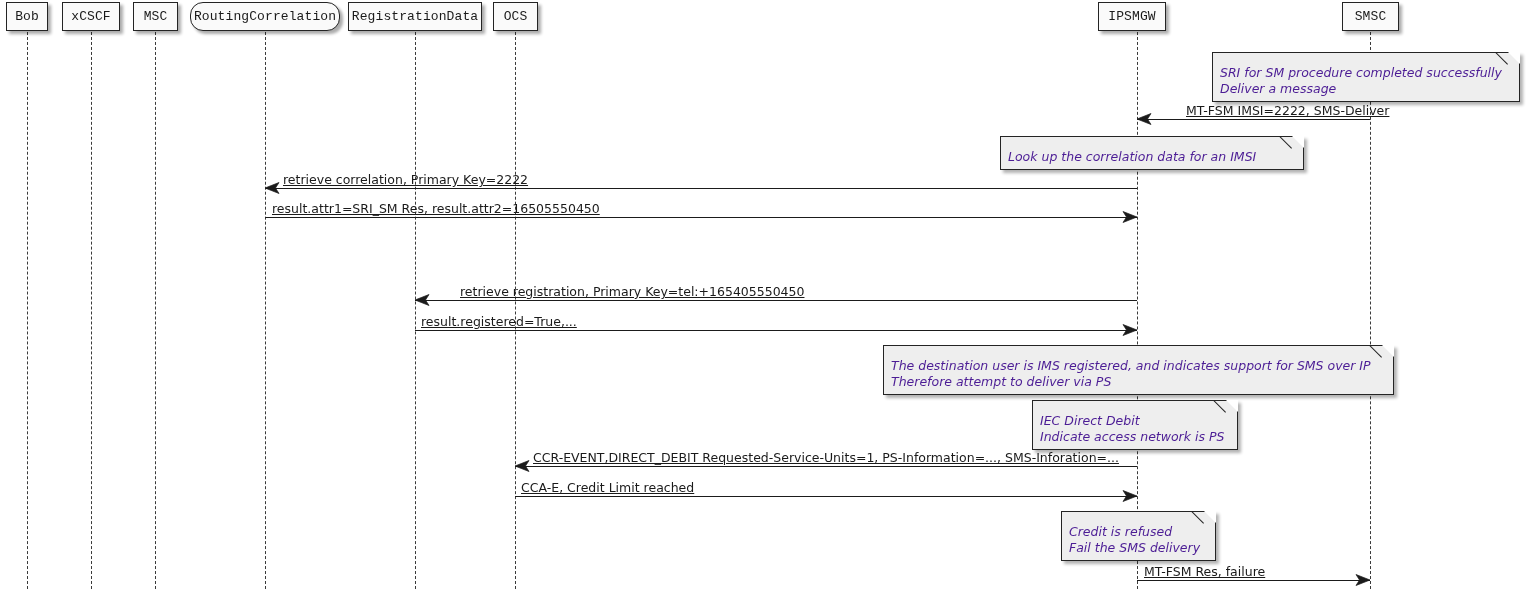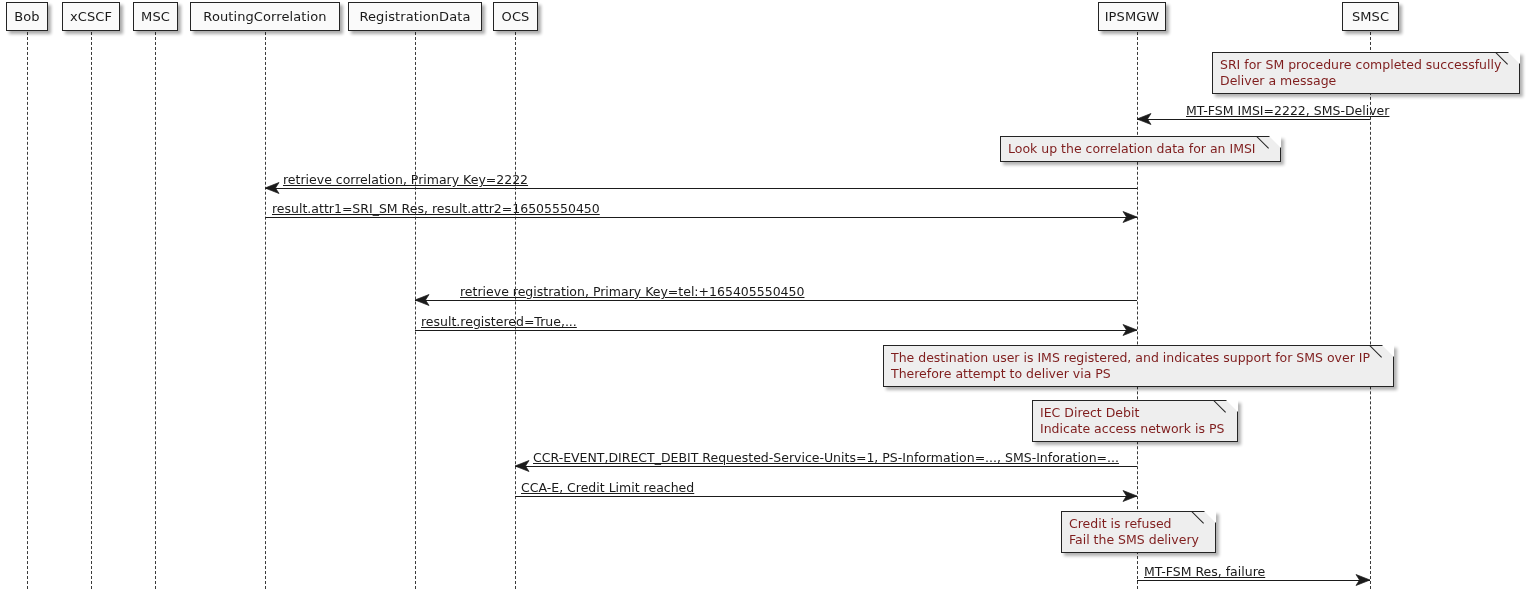--- a/index.html
+++ b/index.html
@@ -25,39 +25,41 @@
     border: 1px solid #242424;
     box-shadow: 3px 3px 3px rgba(0,0,0,0.33);
     font-size: 13px;
     line-height: 1;
     color: #1A1A1A;
     display: flex;
     align-items: center;
     justify-content: center;
     white-space: nowrap;
     letter-spacing: 0.1px;
+    font-family: Liberation Mono, monospace;
   }
   
   .lifeline {
     position: absolute;
     width: 0;
     border-left: 1px dashed #3A3A3A;
   }
   
   .note {
     position: absolute;
     box-sizing: border-box;
     background: #EEEEEE;
     border: 1px solid #242424;
-    color: #7f1d1d;
+    color: #4c1d95;
     font-size: 12.5px;
     line-height: 16px;
-    padding: 4px 7px 4px 7px;
+    padding: 12px 7px 4px 7px;
     white-space: pre;
     box-shadow: 3px 3px 3px rgba(0,0,0,0.30);
+    font-style: italic;
   }
   .note .foldtri {
     position: absolute;
     top: -1px;
     right: -1px;
     width: 0;
     height: 0;
     border-left: 12px solid transparent;
     border-top: 12px solid #FFFFFF;
   }
@@ -96,38 +98,38 @@
     <div class="lifeline" style="left: 1370px; top: 32px; height: 557px;"></div>
     <div class="participant" style="left: 6px; top: 2px; width: 42px; height: 29px;">
       <span>Bob</span>
     </div>
     <div class="participant" style="left: 62px; top: 2px; width: 58px; height: 29px;">
       <span>xCSCF</span>
     </div>
     <div class="participant" style="left: 133px; top: 2px; width: 45px; height: 29px;">
       <span>MSC</span>
     </div>
-    <div class="participant" style="left: 190px; top: 2px; width: 150px; height: 29px;">
+    <div class="participant" style="left: 190px; top: 2px; width: 150px; height: 29px; border-radius: 13px;">
       <span>RoutingCorrelation</span>
     </div>
     <div class="participant" style="left: 348px; top: 2px; width: 134px; height: 29px;">
       <span>RegistrationData</span>
     </div>
     <div class="participant" style="left: 493px; top: 2px; width: 45px; height: 29px;">
       <span>OCS</span>
     </div>
     <div class="participant" style="left: 1098px; top: 2px; width: 68px; height: 29px;">
       <span>IPSMGW</span>
     </div>
     <div class="participant" style="left: 1342px; top: 2px; width: 57px; height: 29px;">
       <span>SMSC</span>
     </div>
     <div class="note" style="left: 1212px; top: 52px; width: 308px; min-height: 38px;"><span>SRI for SM procedure completed successfully
 Deliver a message</span><span class="foldtri"></span><span style="position: absolute; top: -1px; right: -1px; width: 17px; height: 17px; border-bottom: 1px solid rgb(36, 36, 36); transform-origin: right top; transform: rotate(45deg) scaleX(1); pointer-events: none;"></span></div>
-    <div class="note" style="left: 1000px; top: 136px; width: 281px; min-height: 22px;"><span>Look up the correlation data for an IMSI</span><span class="foldtri"></span><span style="position: absolute; top: -1px; right: -1px; width: 17px; height: 17px; border-bottom: 1px solid rgb(36, 36, 36); transform-origin: right top; transform: rotate(45deg) scaleX(1); pointer-events: none;"></span></div>
+    <div class="note" style="left: 1000px; top: 136px; width: 304px; min-height: 22px;"><span>Look up the correlation data for an IMSI</span><span class="foldtri"></span><span style="position: absolute; top: -1px; right: -1px; width: 17px; height: 17px; border-bottom: 1px solid rgb(36, 36, 36); transform-origin: right top; transform: rotate(45deg) scaleX(1); pointer-events: none;"></span></div>
     <div class="note" style="left: 883px; top: 345px; width: 511px; min-height: 38px;"><span>The destination user is IMS registered, and indicates support for SMS over IP
 Therefore attempt to deliver via PS</span><span class="foldtri"></span><span style="position: absolute; top: -1px; right: -1px; width: 17px; height: 17px; border-bottom: 1px solid rgb(36, 36, 36); transform-origin: right top; transform: rotate(45deg) scaleX(1); pointer-events: none;"></span></div>
     <div class="note" style="left: 1032px; top: 400px; width: 206px; min-height: 38px;"><span>IEC Direct Debit
 Indicate access network is PS</span><span class="foldtri"></span><span style="position: absolute; top: -1px; right: -1px; width: 17px; height: 17px; border-bottom: 1px solid rgb(36, 36, 36); transform-origin: right top; transform: rotate(45deg) scaleX(1); pointer-events: none;"></span></div>
     <div class="note" style="left: 1061px; top: 511px; width: 155px; min-height: 38px;"><span>Credit is refused
 Fail the SMS delivery</span><span class="foldtri"></span><span style="position: absolute; top: -1px; right: -1px; width: 17px; height: 17px; border-bottom: 1px solid rgb(36, 36, 36); transform-origin: right top; transform: rotate(45deg) scaleX(1); pointer-events: none;"></span></div>
     <div class="msg" style="left: 1137px; top: 119px; width: 233px;"></div>
     <svg class="arrowsvg" width="20" height="14" style="left: 1137px; top: 112px;">
       <path d="M 0 7 L 14 1.5 L 10.5 7 L 14 12.5 Z" fill="#1B1B1B" stroke="#1B1B1B" stroke-width="0.7" stroke-linejoin="round"></path>
     </svg>

